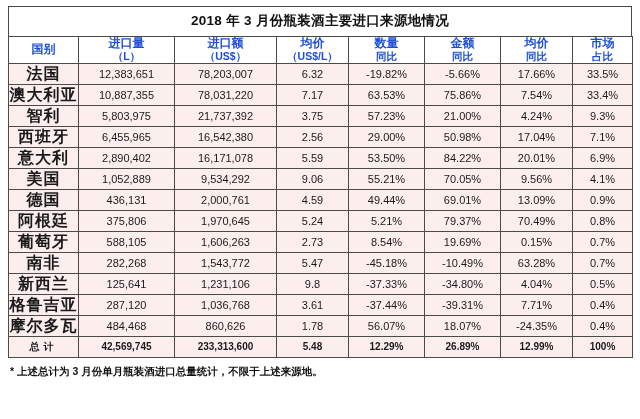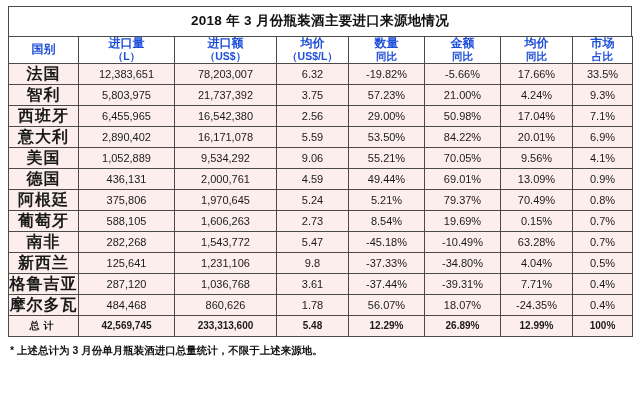--- a/index.html
+++ b/index.html
@@ -152,20 +152,30 @@
         <td class="country">法国</td>
         <td>12,383,651</td>
         <td>78,203,007</td>
         <td>6.32</td>
         <td>-19.82%</td>
         <td>-5.66%</td>
         <td>17.66%</td>
         <td>33.5%</td>
       </tr>
       <tr>
+        <td class="country">澳大利亚</td>
+        <td>10,887,355</td>
+        <td>78,031,220</td>
+        <td>7.17</td>
+        <td>63.53%</td>
+        <td>75.86%</td>
+        <td>7.54%</td>
+        <td>33.4%</td>
+      </tr>
+      <tr>
         <td class="country">智利</td>
         <td>5,803,975</td>
         <td>21,737,392</td>
         <td>3.75</td>
         <td>57.23%</td>
         <td>21.00%</td>
         <td>4.24%</td>
         <td>9.3%</td>
       </tr>
       <tr>

